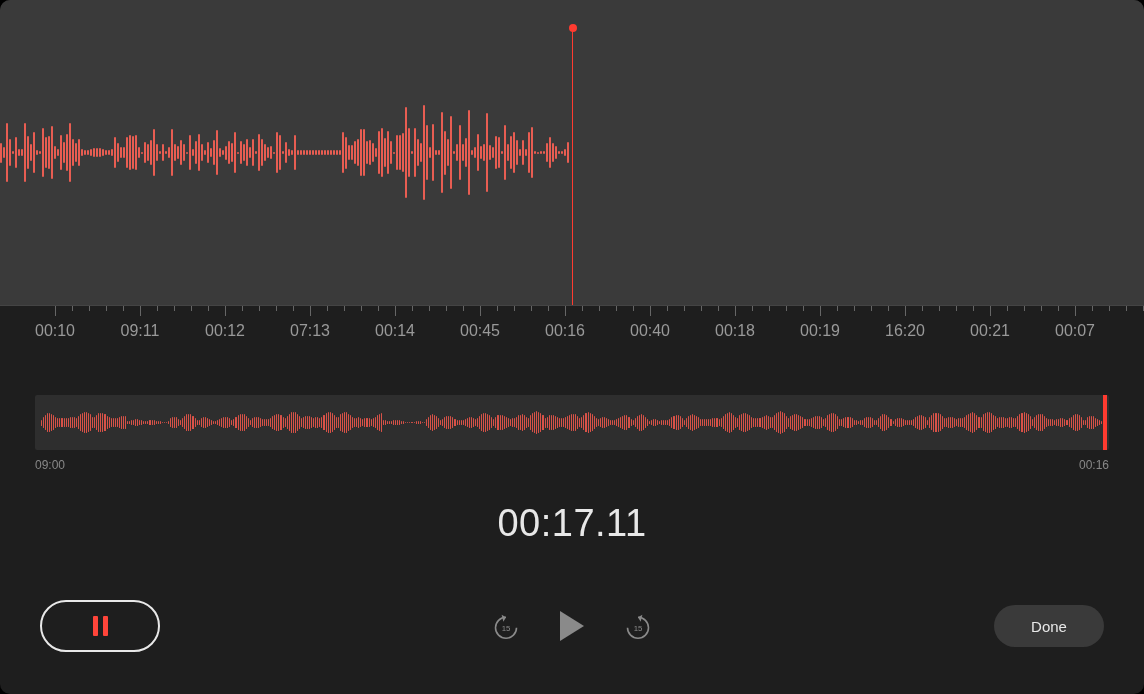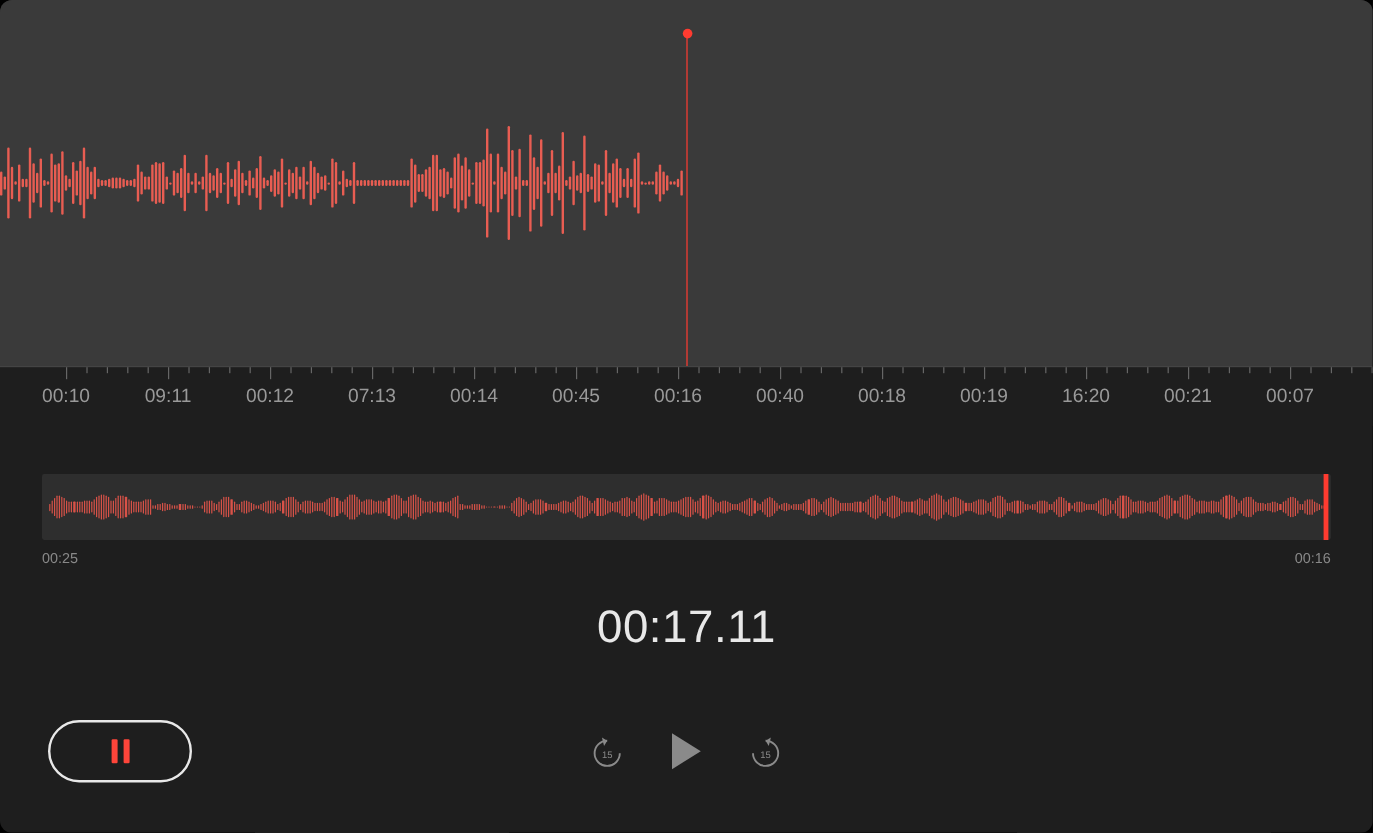--- a/index.html
+++ b/index.html
@@ -1059,21 +1059,21 @@
           <div class="ov-bar" style="height: 12.2708px;"></div>
           <div class="ov-bar" style="height: 9.96605px;"></div>
           <div class="ov-bar" style="height: 7.12851px;"></div>
           <div class="ov-bar" style="height: 4.56305px;"></div>
           <div class="ov-bar" style="height: 3.06721px;"></div>
           <div class="ov-bar" style="height: 3.41169px;"></div>
         </div>
       <div class="overview-playhead"></div>
     </div>
     <div class="overview-labels">
-      <span>00:25</span>
+      <span>09:00</span>
       <span>00:16</span>
     </div>
   </div>
 
   <div class="time-display">00:17.11</div>
 
   <div class="controls">
     <div class="record-btn">
       <div class="pause-bars">
         <div class="pause-bar"></div>
@@ -1086,14 +1086,15 @@
         <polyline points="11,3 16,6 13,11" fill="currentColor" stroke="none"></polyline>
         <text x="16" y="22" font-size="9" fill="currentColor" text-anchor="middle" stroke="none">15</text>
       </svg>
       <div class="play-btn"></div>
       <svg class="skip-btn" viewBox="0 0 32 32" fill="none" stroke="currentColor" stroke-width="1.8">
         <path d="M16 6 A12 12 0 1 1 4 18"></path>
         <polyline points="21,3 16,6 19,11" fill="currentColor" stroke="none"></polyline>
         <text x="16" y="22" font-size="9" fill="currentColor" text-anchor="middle" stroke="none">15</text>
       </svg>
     </div>
+    <button class="done-btn">Done</button>
   </div>
 </div>
 
 </body></html>

